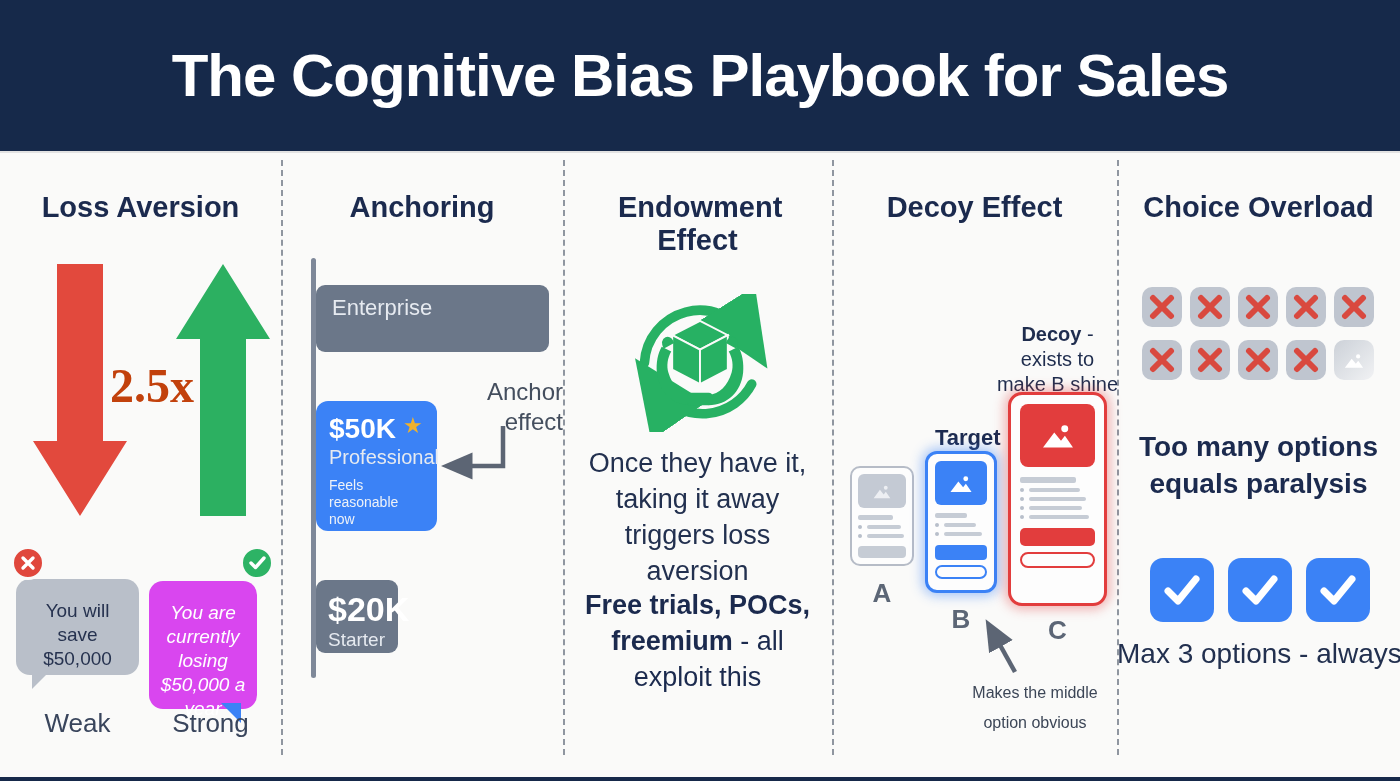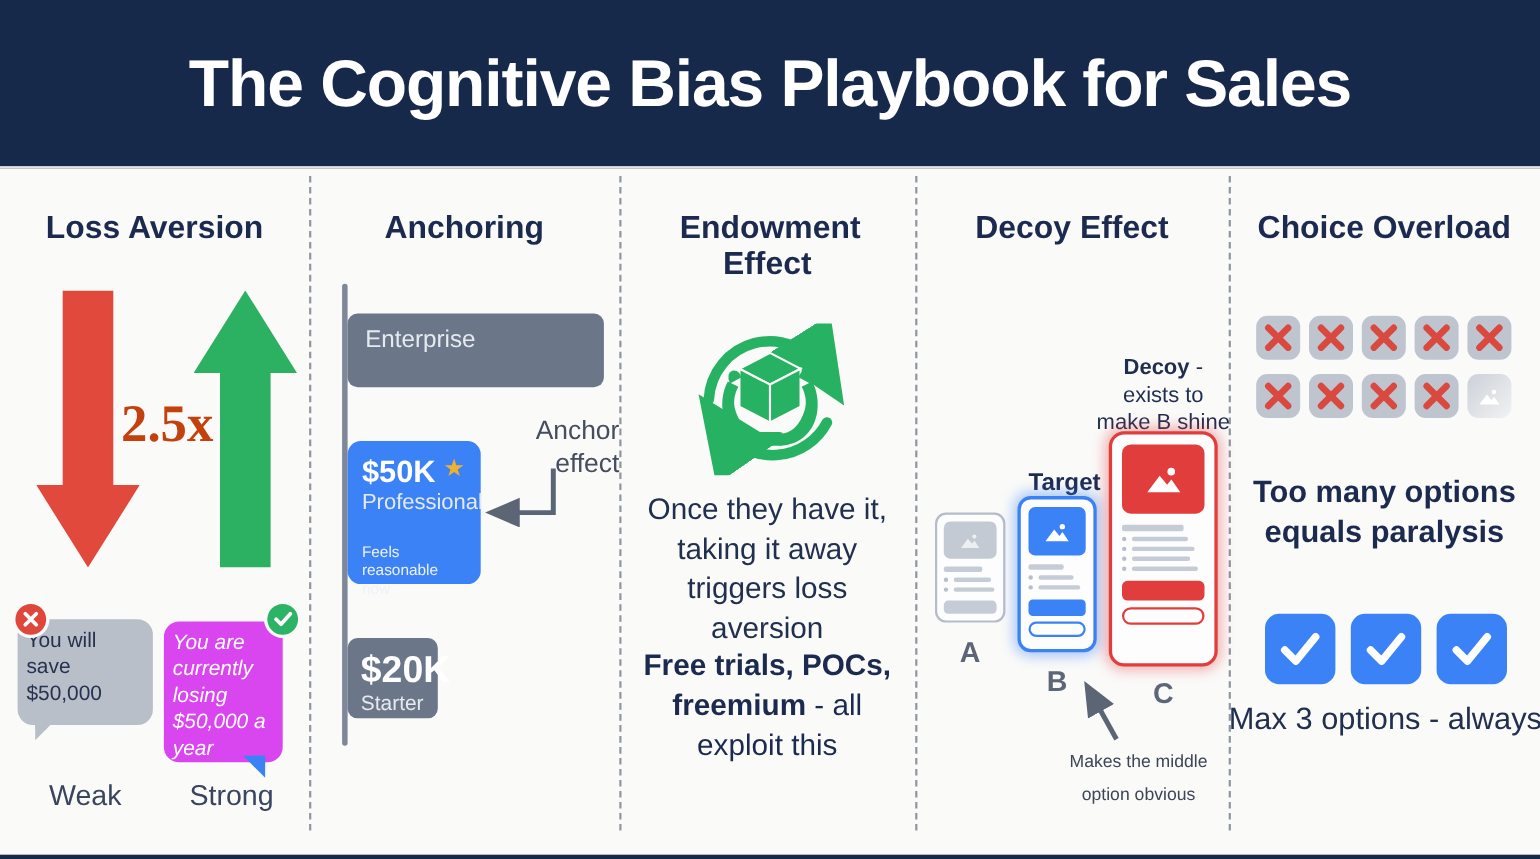--- a/index.html
+++ b/index.html
@@ -13,21 +13,21 @@
   .footer-bar { left:0; bottom:0; width:1400px; height:4px; background:#16294a; }
 
   
   .divider { top:160px; height:595px; width:0; border-left:2px dashed #8f96a0; }
 
   
   .col-title { font-size:29px; font-weight:700; color:#1b2a4e; text-align:center; line-height:33px; }
 
   
   .multiplier { font-size:48px; font-weight:700; color:#c2410c;font-family:Liberation Serif, serif; }
-  .bubble { border-radius:14px; padding:8px 8px; text-align:left; font-size:19px; line-height:24px; }
+  .bubble { border-radius:14px; padding:20px 8px; text-align:center; font-size:19px; line-height:24px;margin-top:16px; }
   .bubble-gray { background:#b9bfc9; color:#26324f; }
   .bubble-blue { background:#d946ef; color:#ffffff;font-style:italic; }
   .bubble-gray::after { content:""; position:absolute; left:16px; bottom:-14px; border:10px solid transparent; border-top-color:#b9bfc9; border-left-color:#b9bfc9; }
   .bubble-blue::after { content:""; position:absolute; right:16px; bottom:-14px; border:10px solid transparent; border-top-color:#3b82f6; border-right-color:#3b82f6; }
   .badge { width:34px; height:34px; border-radius:50%; display:flex; align-items:center; justify-content:center; border:3px solid #fafaf9; }
   .badge-red { background:#e0473c; }
   .badge-green { background:#2db365; }
   .wlabel { font-size:26px; color:#39455c; text-align:center; }
 
   
@@ -114,21 +114,21 @@
 <div class="abs tier tier-slate" style="left:316px;top:285px;width:233px;height:67px">
   <div class="tier-name" style="font-size:22px">Enterprise</div>
 </div>
 
 <div class="abs tier tier-blue" style="left:316px;top:401px;width:121px;height:130px;padding:12px 13px">
   <div style="display:flex;align-items:flex-start;gap:7px">
     <span class="tier-price" style="font-size:28px">$50K</span>
     <span class="star" style="font-size:22px">★</span>
   </div>
   <div class="tier-name" style="font-size:20px;margin-top:1px">Professional</div>
-  <div class="tier-note" style="font-size:14px;line-height:17px;margin-top:24px">Feels reasonable now</div>
+  <div class="tier-note" style="font-size:14px;line-height:17px;margin-top:8px">Feels reasonable now</div>
 </div>
 
 <div class="abs tier tier-slate" style="left:316px;top:580px;width:82px;height:73px;padding:10px 12px">
   <div class="tier-price" style="font-size:34px">$20K</div>
   <div class="tier-name" style="font-size:19px">Starter</div>
 </div>
 
 <div class="abs anchor-note" style="left:443px;top:377px;width:120px">Anchor effect</div>
 <svg class="abs" style="left:430px;top:420px" width="110" height="60" viewBox="0 0 110 60">
   <defs>

